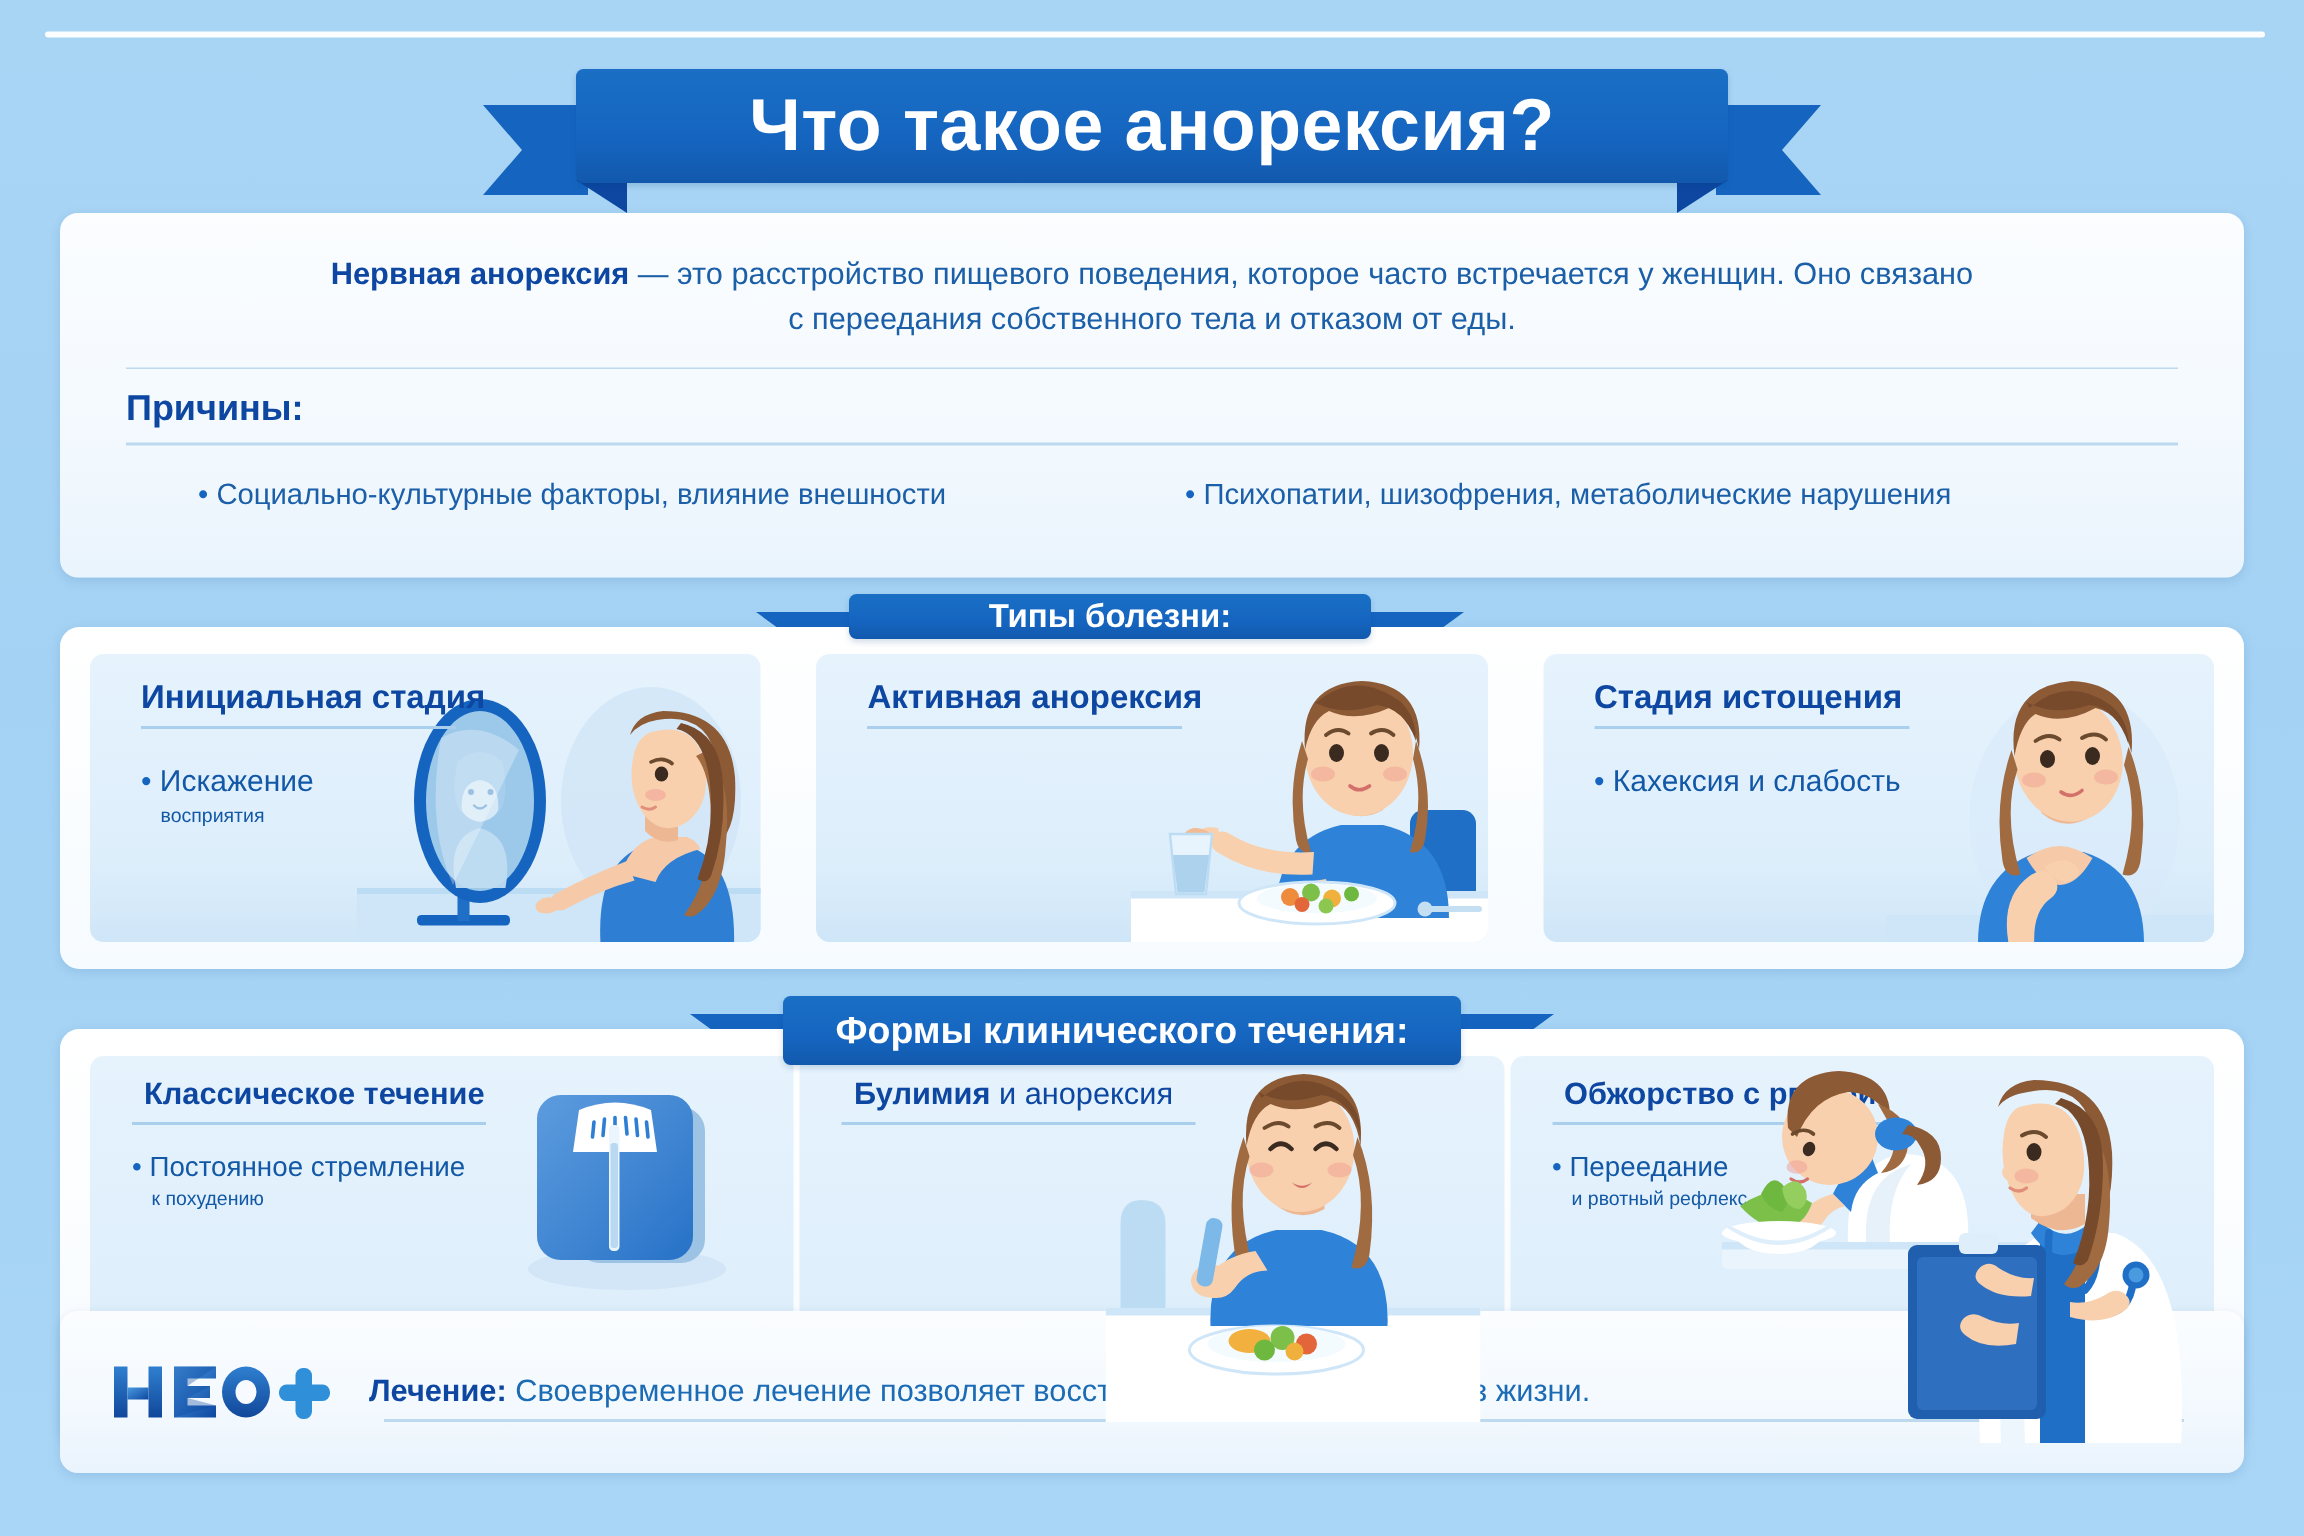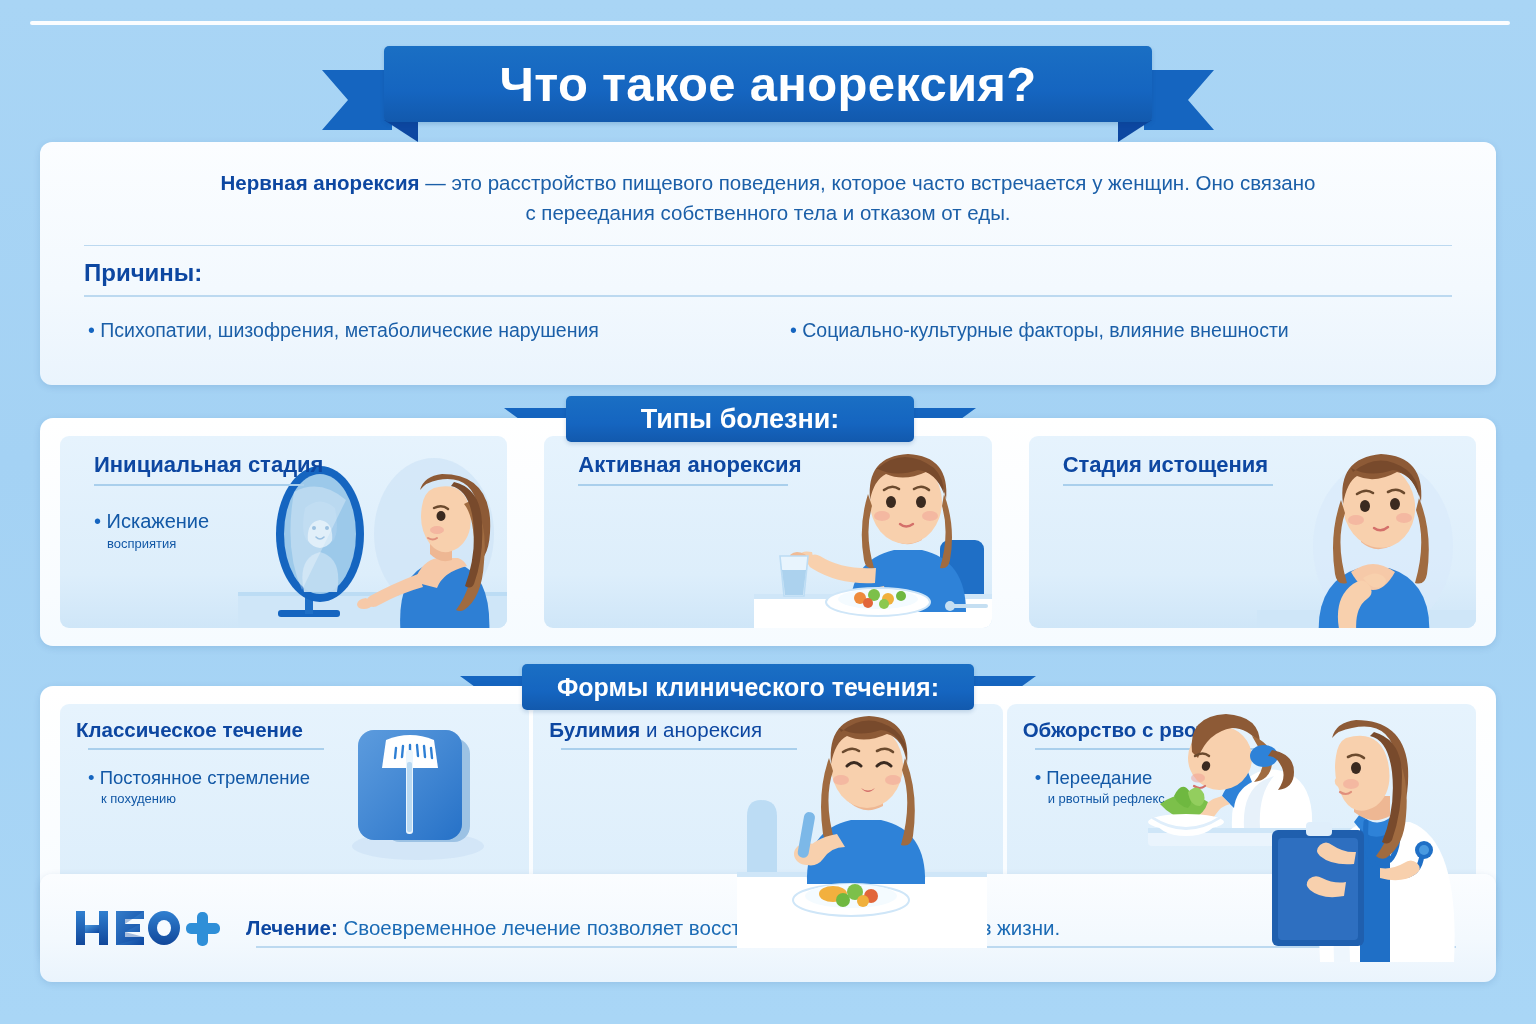--- a/index.html
+++ b/index.html
@@ -41,21 +41,21 @@
     color:#fff; font-weight:bold; text-align:center;
     z-index:2;
     box-shadow:0 2px 4px rgba(0,60,120,.18);
   }
 
   #banner-title { left:384px; top:46px; width:768px; }
   #banner-title .body { height:76px; font-size:49px; letter-spacing:.3px; }
   #banner-title .tail { top:24px; height:60px; }
 
   #banner-types { left:566px; top:396px; width:348px; }
-  #banner-types .body { height:46px; font-size:27px; }
+  #banner-types .body { height:30px; font-size:22px; }
   #banner-types .tail { top:12px; height:38px; }
   #banner-types .fold { height:16px; width:26px; }
 
   #banner-forms { left:522px; top:664px; width:452px; }
   #banner-forms .body { height:46px; font-size:25px; }
   #banner-forms .tail { top:12px; height:38px; }
   #banner-forms .fold { height:16px; width:26px; }
 
   
   .card {
@@ -117,21 +117,21 @@
   }
   .panel .pbullet {
     position:relative; z-index:4;
     padding:22px 0 0 34px;
     font-size:20px; color:#1258a6; line-height:1.35;
     max-width:300px;
   }
   .panel .pbullet .sub { display:block; padding-left:13px; font-size:13px; }
   .panel .pbullet .dot { color:#1565c0; }
 
-  #box-forms .panel .ptitle { font-size:20.5px; padding-top:14px; padding-left:16px; }
+  #box-forms .panel .ptitle { font-size:20.5px; padding-top:14px; padding-left:36px; }
   #box-forms .panel .trule { margin-left:28px; width:236px; }
   #box-forms .panel .pbullet { font-size:18.5px; padding-left:28px; padding-top:16px; max-width:280px; }
 
   
   #card-footer { left:40px; top:874px; width:1456px; height:108px; }
   .footer-inner { display:flex; align-items:center; height:100%; padding:0 34px; }
   .logo { width:150px; flex:none; position:relative; height:46px; }
   .footer-text { font-size:20.5px; color:#1b6bb5; padding-left:22px; }
   .footer-text .lead { font-weight:bold; color:#0d47a1; }
   .footer-rule {
@@ -159,22 +159,22 @@
 
   <div class="card" id="card-intro">
     <div class="intro-text">
       <div><span class="lead">Нервная анорексия</span><span> — это расстройство пищевого поведения, которое часто встречается у женщин. Оно связано</span></div>
       <div class="intro-line2">с переедания собственного тела и отказом от еды.</div>
     </div>
     <div class="hr-light"></div>
     <div class="section-label">Причины:</div>
     <div class="hr-light" style="margin-top:0"></div>
     <div class="causes">
+      <div class="c second"><span class="dot">•</span> <span>Социально-культурные факторы, влияние  внешности</span></div>
       <div class="c"><span class="dot">•</span> <span>Психопатии, шизофрения, метаболические нарушения</span></div>
-      <div class="c second"><span class="dot">•</span> <span>Социально-культурные факторы, влияние  внешности</span></div>
     </div>
   </div>
 
   <div class="ribbon" id="banner-types">
     <div class="tail left"></div>
     <div class="tail right"></div>
     <div class="body">Типы болезни:</div>
     <div class="fold left"></div>
     <div class="fold right"></div>
   </div>
@@ -291,20 +291,23 @@
 
           <rect x="196" y="160" width="38" height="4" rx="2" fill="#c5dff2"></rect>
           <circle cx="196" cy="162" r="5" fill="#c5dff2"></circle>
         </svg>
       </div>
     </div>
 
     <div class="panel">
       <div class="ptitle">Стадия истощения</div>
       <div class="trule"></div>
+      <div class="pbullet">
+        <span class="dot">•</span> <span>Кахексия и слабость</span>
+      </div>
       <div class="illu" style="left:228px; top:6px;">
         <svg width="230" height="196" viewBox="0 0 230 196">
           <rect x="0" y="168" width="230" height="28" fill="#cfe6f8"></rect>
 
           <ellipse cx="126" cy="104" rx="70" ry="86" fill="#d8eafa" opacity=".65"></ellipse>
 
           <path d="M62 196 q-4 -56 40 -70 l30 0 q44 14 40 70 z" fill="#2e82d8"></path>
           <path d="M94 130 q12 -8 22 -8 q10 0 22 8 q-10 18 -22 18 q-12 0 -22 -18z" fill="#f6c9a8"></path>
 
           <path d="M84 196 q-10 -38 12 -54 q10 -7 16 1 q6 8 -2 14 q-14 10 -10 39 z" fill="#f8d0ad"></path>

